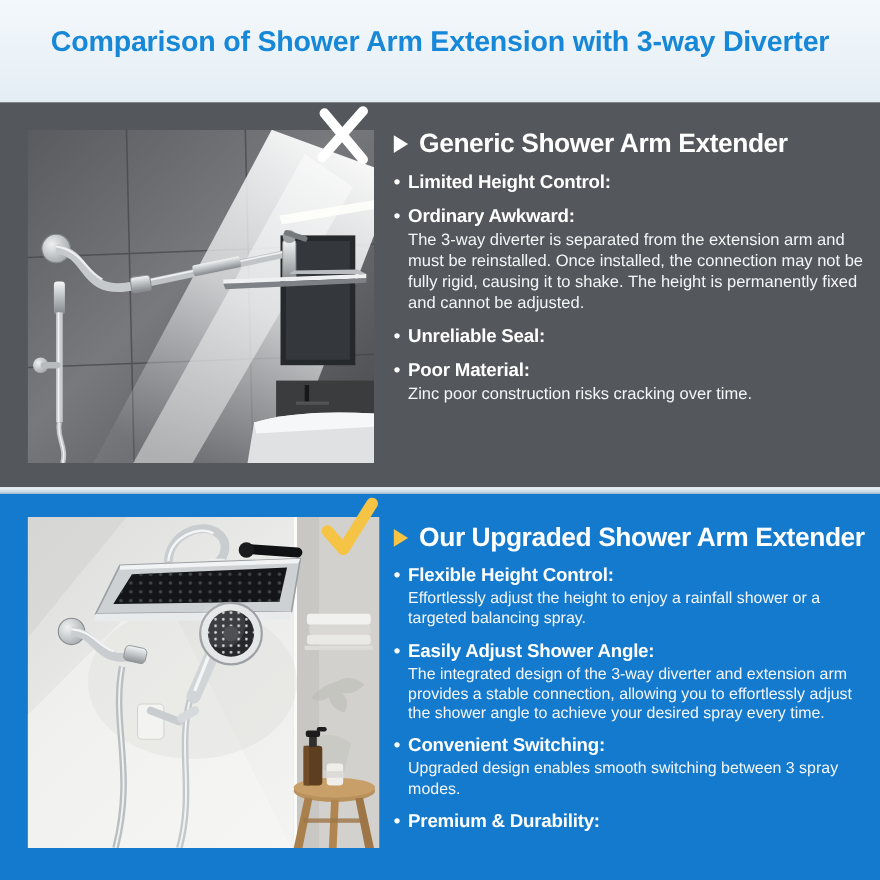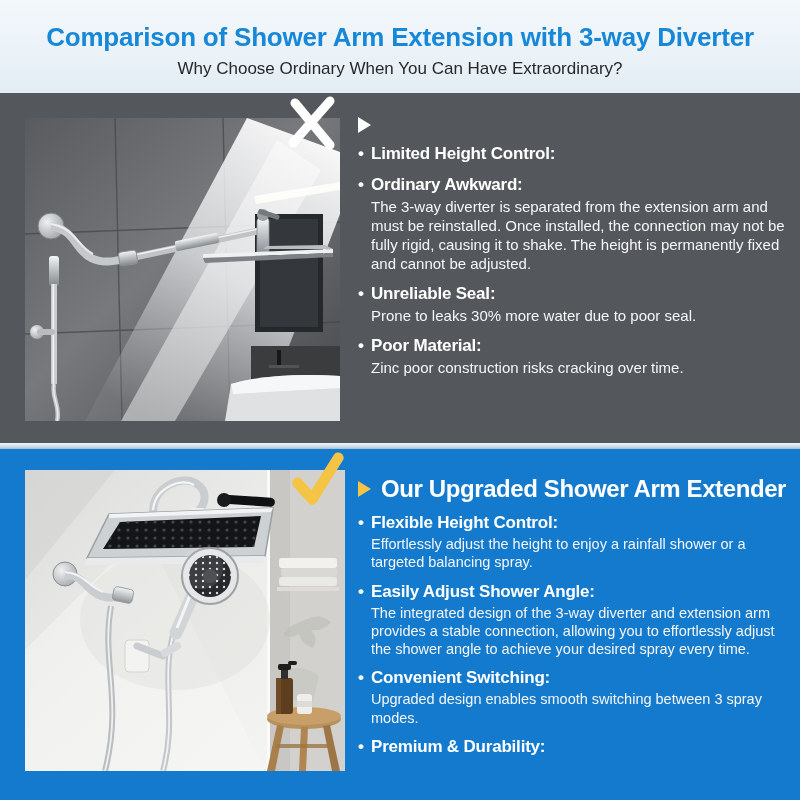--- a/index.html
+++ b/index.html
@@ -53,21 +53,20 @@
   .bullet-body{margin-left:13px;font-size:14.5px;line-height:1.26;color:#f4f6f8;}
   .txt-generic .bullet-body{font-size:15px;line-height:1.27;}
 </style>
 </head>
 <body>
 
 <div class="poster">
 
   <div class="header">
     <h1 class="title">Comparison of Shower Arm Extension with 3-way Diverter</h1>
-    <p class="subtitle">Why Choose Ordinary When You Can Have Extraordinary?</p>
   </div>
 
   <div class="section section-generic">
 
     <div class="photo photo-generic">
       <svg viewBox="0 0 315 303" preserveAspectRatio="none">
         <defs>
           <linearGradient id="g-tile" x1="0" y1="0" x2="1" y2="1">
             <stop offset="0" stop-color="#5a5b5e"></stop>
               <stop offset="0.45" stop-color="#77797c"></stop>
@@ -130,41 +129,41 @@
 
     <div class="mark mark-x">
       <svg viewBox="0 0 52 54">
           <path d="M9 7 L44 49 M44 5 L7 47" stroke="#ffffff" stroke-width="9" stroke-linecap="round" fill="none"></path>
         </svg>
     </div>
 
     <div class="txt txt-generic">
       <h2 class="sec-heading">
         <span class="tri"></span>
+        <span>Generic Shower Arm Extender</span>
       </h2>
 
       <div class="bullet">
         <div class="bullet-title-row">
           <span class="bullet-dot">•</span>
           <span>Limited Height Control:</span>
         </div>
       </div>
       <div class="bullet">
         <div class="bullet-title-row">
           <span class="bullet-dot">•</span>
           <span>Ordinary Awkward:</span>
         </div>
         <div class="bullet-body">The 3-way diverter is separated from the extension arm and must be reinstalled. Once installed, the connection may not be fully rigid, causing it to shake. The height is permanently fixed and cannot be adjusted.</div>
       </div>
       <div class="bullet">
         <div class="bullet-title-row">
           <span class="bullet-dot">•</span>
           <span>Unreliable Seal:</span>
         </div>
-        <div class="bullet-body">Prone to leaks 30% more water due to poor seal.</div>
       </div>
       <div class="bullet">
         <div class="bullet-title-row">
           <span class="bullet-dot">•</span>
           <span>Poor Material:</span>
         </div>
         <div class="bullet-body">Zinc poor construction risks cracking over time.</div>
       </div>
     </div>
   </div>

